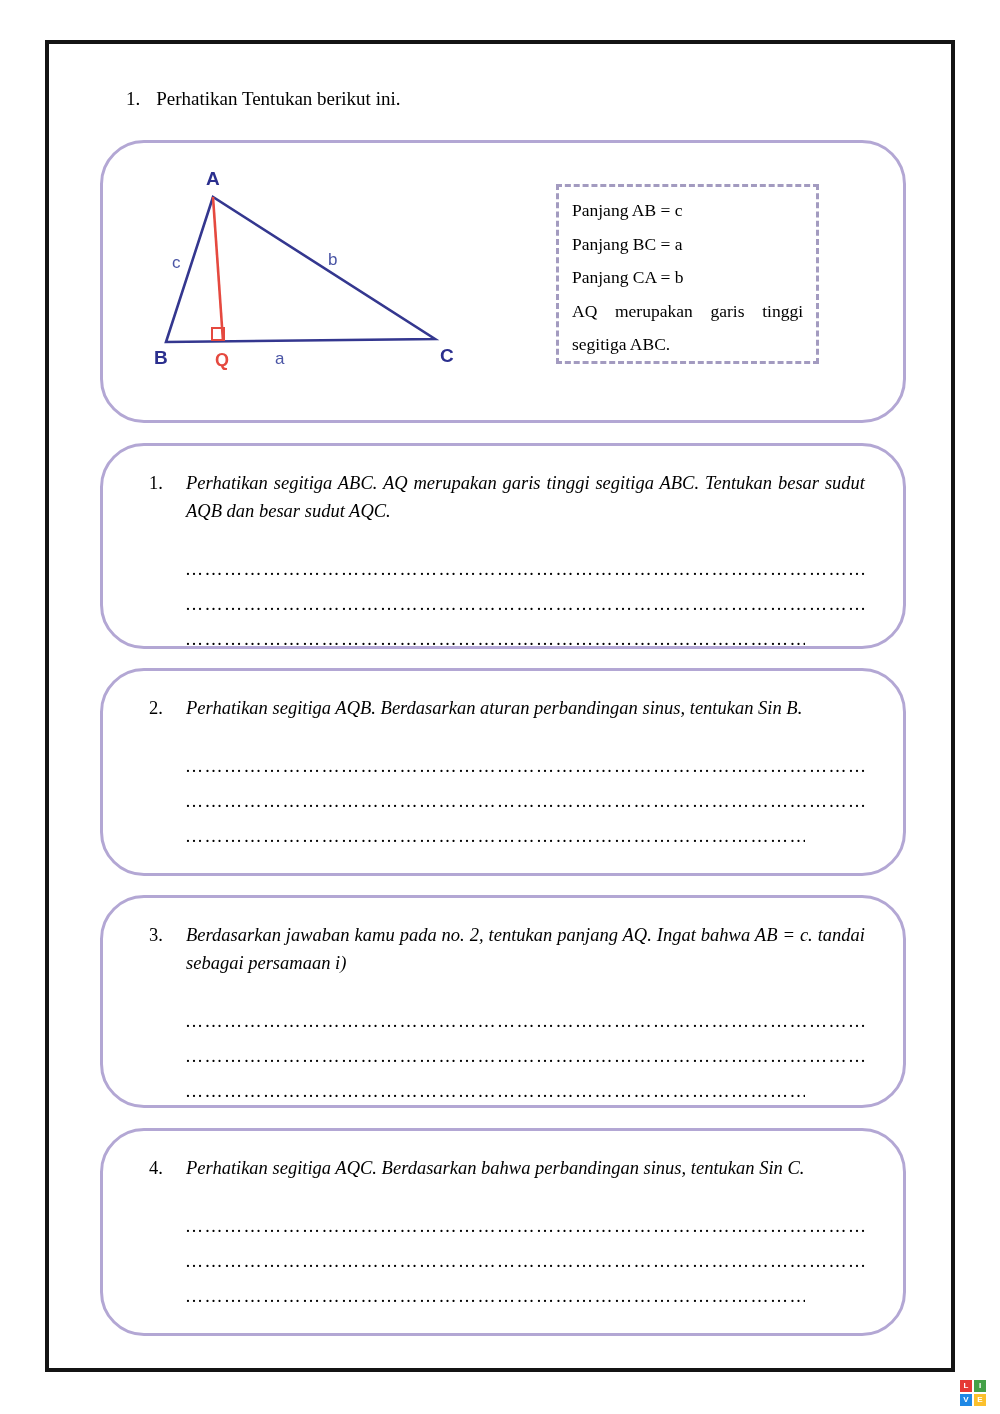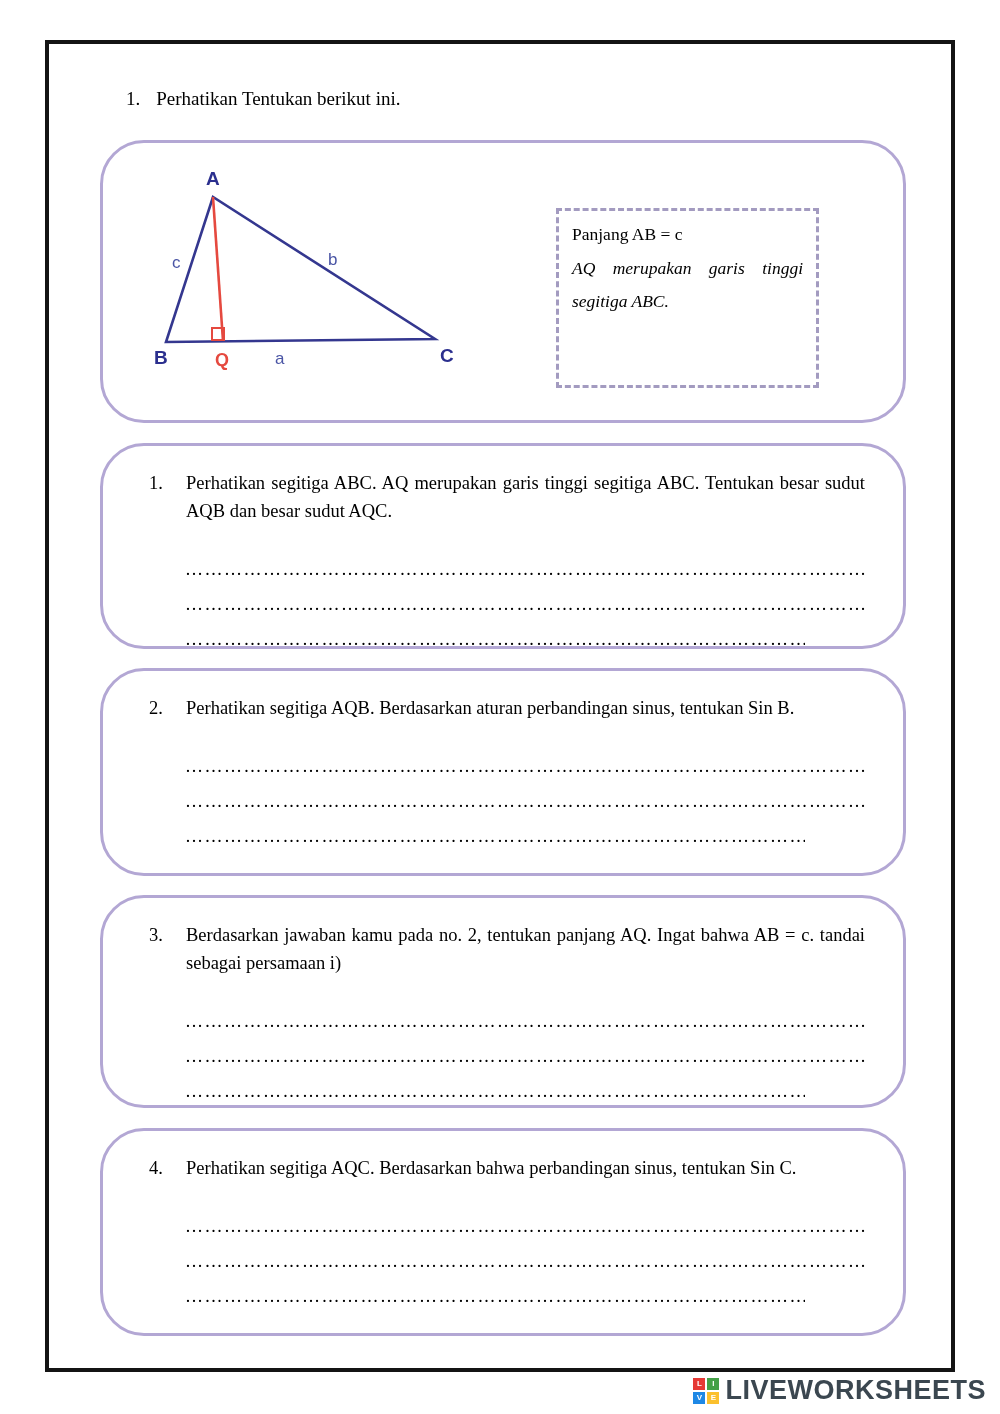--- a/index.html
+++ b/index.html
@@ -22,33 +22,33 @@
     border:3px solid #b3a7d4; border-radius:44px; background:#fff;
   }
   .diagram-box { top:140px; height:283px; }
   .triangle {
     position:absolute; left:128px; top:165px; width:350px; height:215px;
   }
   .vlabel { font-family:"Liberation Sans", sans-serif; font-size:19px; font-weight:bold; fill:#2b2f8e; }
   .slabel { font-family:"Liberation Sans", sans-serif; font-size:17px; fill:#4a55a5; }
   .qlabel { font-family:"Liberation Sans", sans-serif; font-size:18px; font-weight:bold; fill:#e5493f; }
   .info-box {
-    position:absolute; left:556px; top:208px; width:263px; height:180px;
+    position:absolute; left:556px; top:184px; width:263px; height:180px;
     border:3px dashed #a39bc0; padding:7px 13px 0 13px;
     font-size:17.5px; line-height:1.92;
   }
-  .info-box .wrap { text-align:justify;font-style:italic; }
+  .info-box .wrap { text-align:justify; }
   .qbox { padding:24px 38px 0 46px; }
   .q1 { top:443px; height:206px; }
   .q2 { top:668px; height:208px; }
   .q3 { top:895px; height:213px; }
   .q4 { top:1128px; height:208px; }
   .q-row { display:flex; gap:13px; font-size:18.5px; line-height:1.5; }
   .q-num { flex:none; width:24px; }
-  .q-text { flex:1; text-align:justify; }
+  .q-text { flex:1; text-align:justify;font-style:italic; }
   .answers { margin-top:26px; margin-left:36px; }
   .ans-line {
     white-space:nowrap; overflow:hidden;
     font-size:18px; line-height:35px; letter-spacing:1.5px;
   }
   .ans-line.full  { max-width:684px; }
   .ans-line.short { max-width:620px; }
   .footer {
     position:absolute; right:14px; bottom:8px;
     display:flex; align-items:center; gap:6px;
@@ -88,20 +88,22 @@
   <text x="26" y="199" class="vlabel">B</text>
   <text x="312" y="197" class="vlabel">C</text>
   <text x="87" y="201" class="qlabel">Q</text>
   <text x="44" y="103" class="slabel">c</text>
   <text x="200" y="100" class="slabel">b</text>
   <text x="147" y="199" class="slabel">a</text>
 </svg>
 
 <div class="info-box">
   <div>Panjang AB = c</div>
+  <div>Panjang BC = a</div>
+  <div>Panjang CA = b</div>
   <div class="wrap">AQ merupakan garis tinggi segitiga ABC.</div>
 </div>
 
 <section class="rbox qbox q1">
   <div class="q-row">
     <span class="q-num">1.</span>
     <p class="q-text">Perhatikan segitiga ABC. AQ merupakan garis tinggi segitiga ABC. Tentukan besar sudut AQB dan besar sudut AQC.</p>
   </div>
   <div class="answers">
     <div class="ans-line full">……………………………………………………………………………………………………</div>
@@ -146,14 +148,13 @@
   </div>
 </section>
 
 <div class="footer">
   <div class="logo-grid">
     <span class="logo-cell" style="background: rgb(229, 57, 53);">L</span>
     <span class="logo-cell" style="background: rgb(67, 160, 71);">I</span>
     <span class="logo-cell" style="background: rgb(30, 136, 229);">V</span>
     <span class="logo-cell" style="background: rgb(251, 192, 45);">E</span>
   </div>
-  <span class="brand">LIVEWORKSHEETS</span>
 </div>
 
 </body></html>

